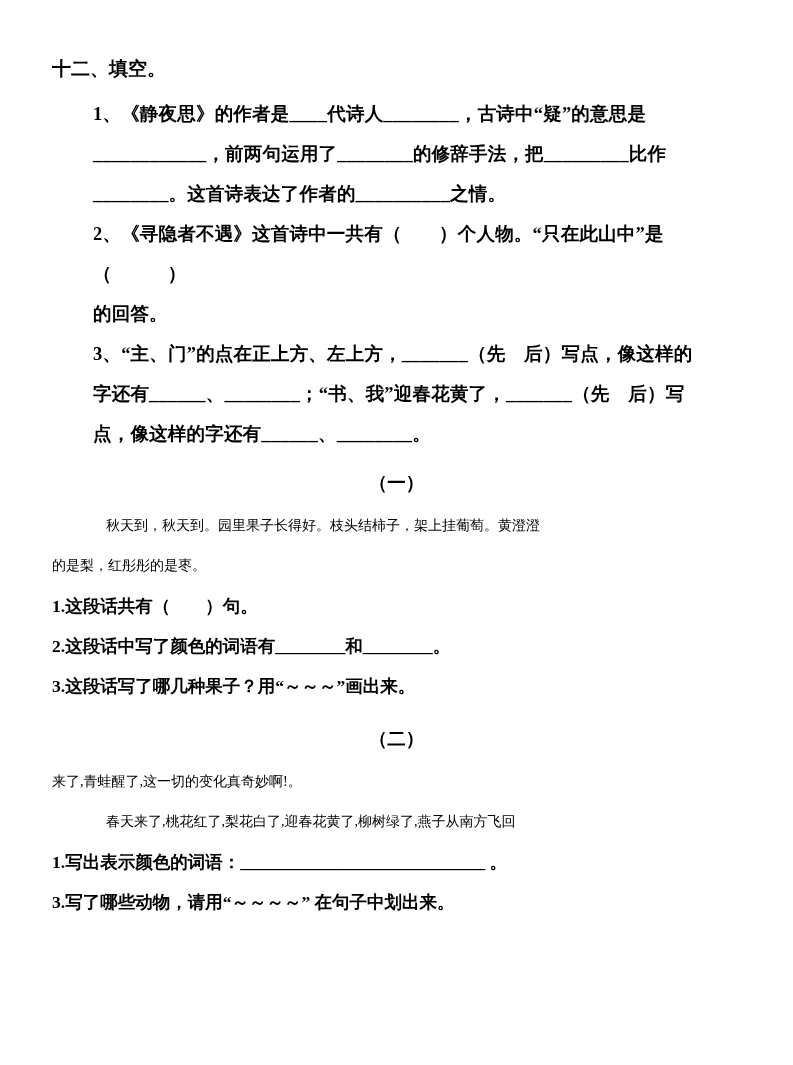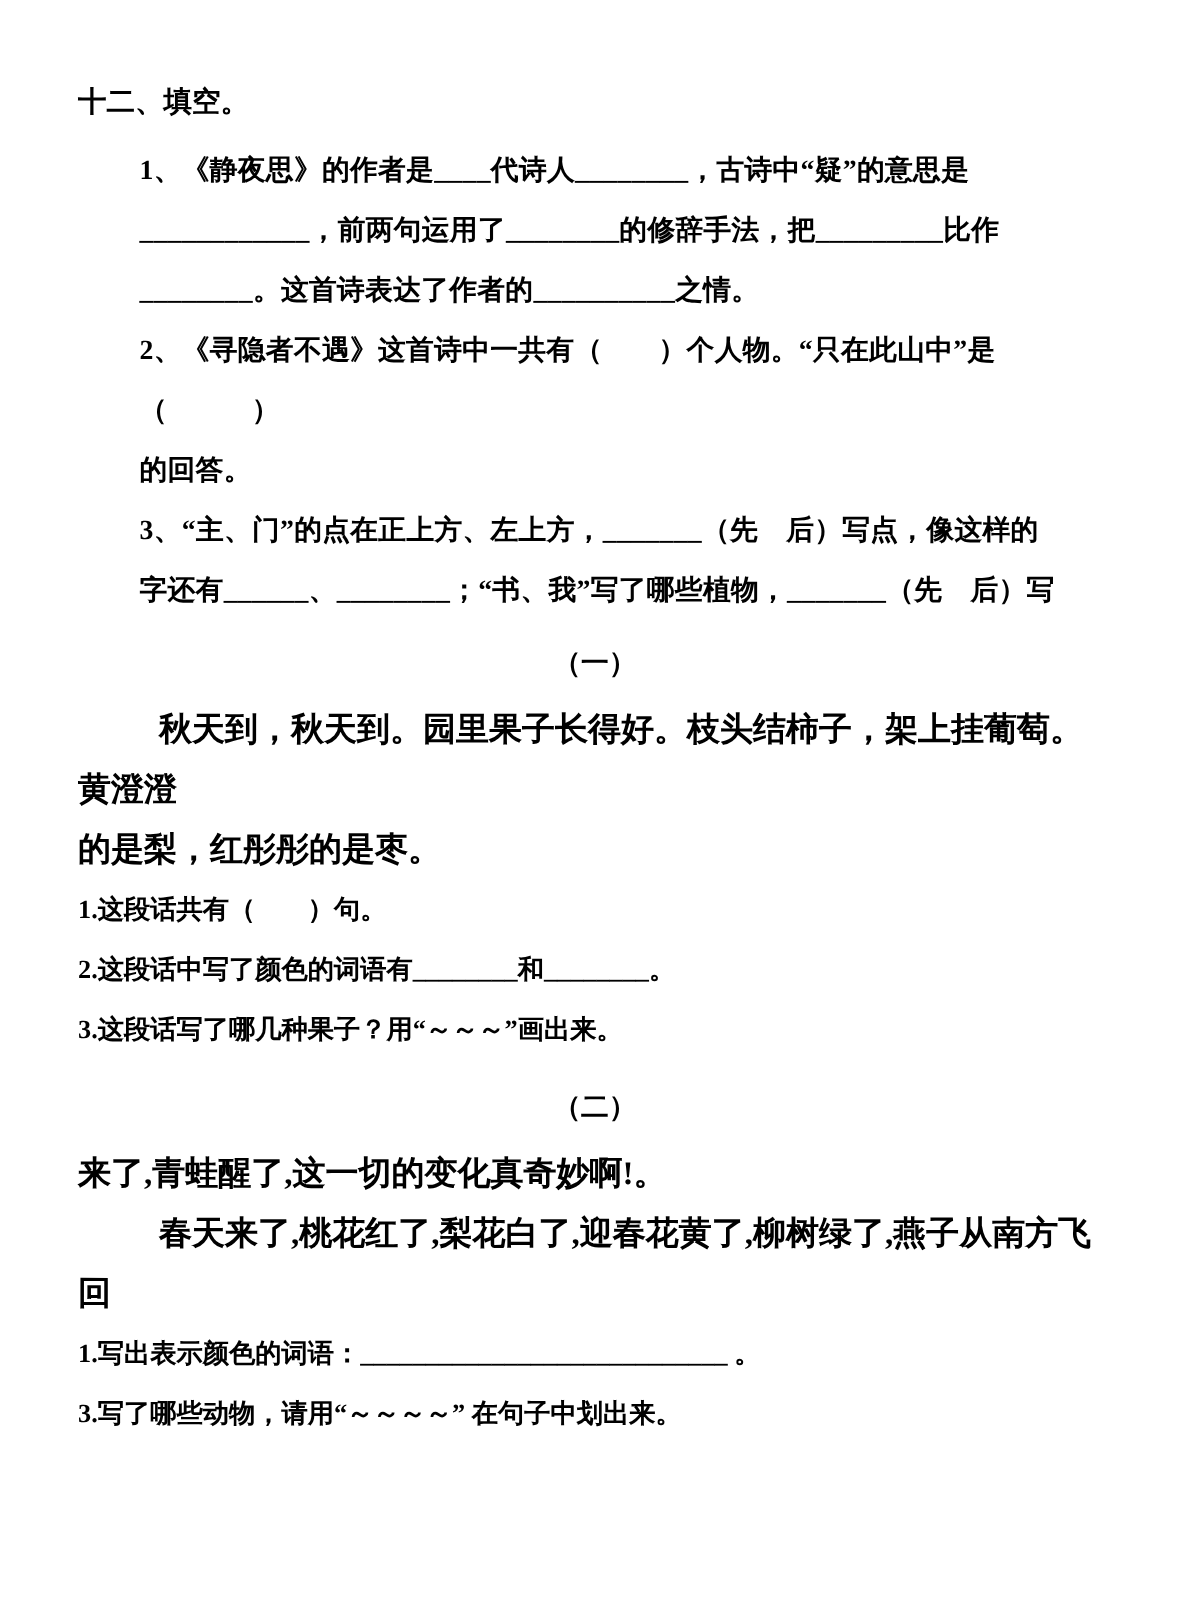--- a/index.html
+++ b/index.html
@@ -32,23 +32,23 @@
     font-weight: bold;
     margin-left: 41px;
   }
   .heading {
     font-size: 19px;
     line-height: 42px;
     font-weight: bold;
     margin-bottom: 4px;
   }
   .para {
-    font-size: 22px;
+    font-size: 14px;
     line-height: 40px;
-    font-weight: bold;
+    font-weight: normal;
     white-space: pre-wrap;
   }
   .centered {
     text-align: center;
     font-size: 18.5px;
     line-height: 46px;
     font-weight: bold;
   }
   .q-num {
     font-size: 17.5px;
@@ -78,21 +78,22 @@
     <div class="line">________。这首诗表达了作者的__________之情。</div>
   </div>
 
   <div class="block">
     <div class="line">2、《寻隐者不遇》这首诗中一共有（　　）个人物。“只在此山中”是（　　　）</div>
     <div class="line">的回答。</div>
   </div>
 
   <div class="block">
     <div class="line">3、“主、门”的点在正上方、左上方，_______（先　后）写点，像这样的</div>
-    <div class="line">字还有______、________；“书、我”写了哪些植物，_______（先　后）写</div>
+    <div class="line">字还有______、________；“书、我”迎春花黄了，_______（先　后）写</div>
+    <div class="line">点，像这样的字还有______、________。</div>
   </div>
 
 
   <div class="gap-sm"></div>
 
   <div class="centered">（一）</div>
 
   <div class="block">
     <div class="para indent3">秋天到，秋天到。园里果子长得好。枝头结柿子，架上挂葡萄。黄澄澄</div>
     <div class="para">的是梨，红彤彤的是枣。</div>

